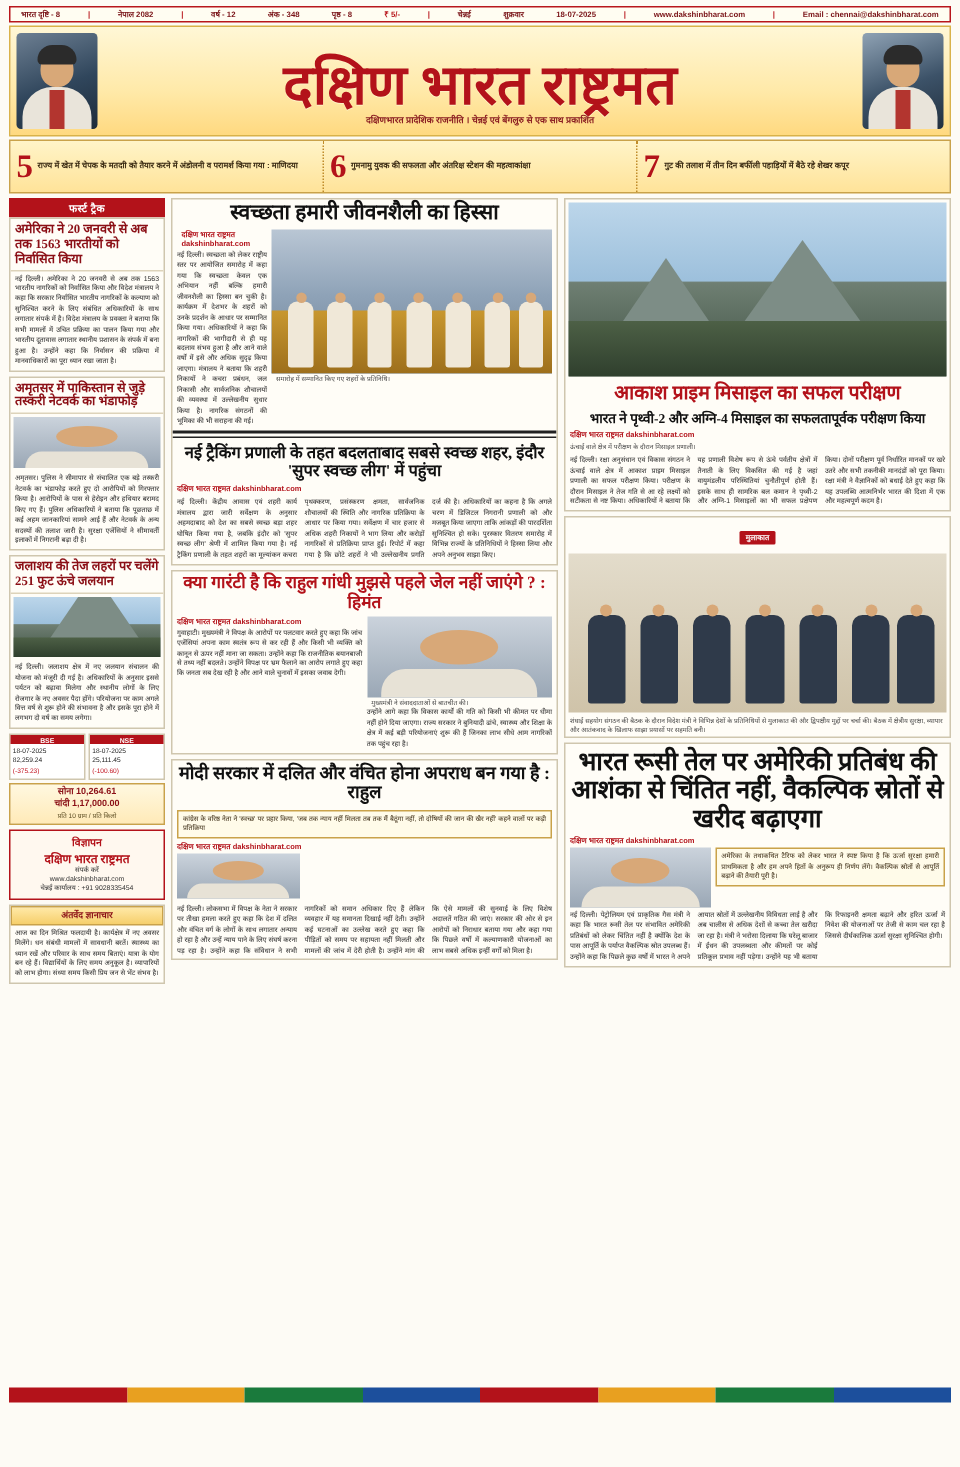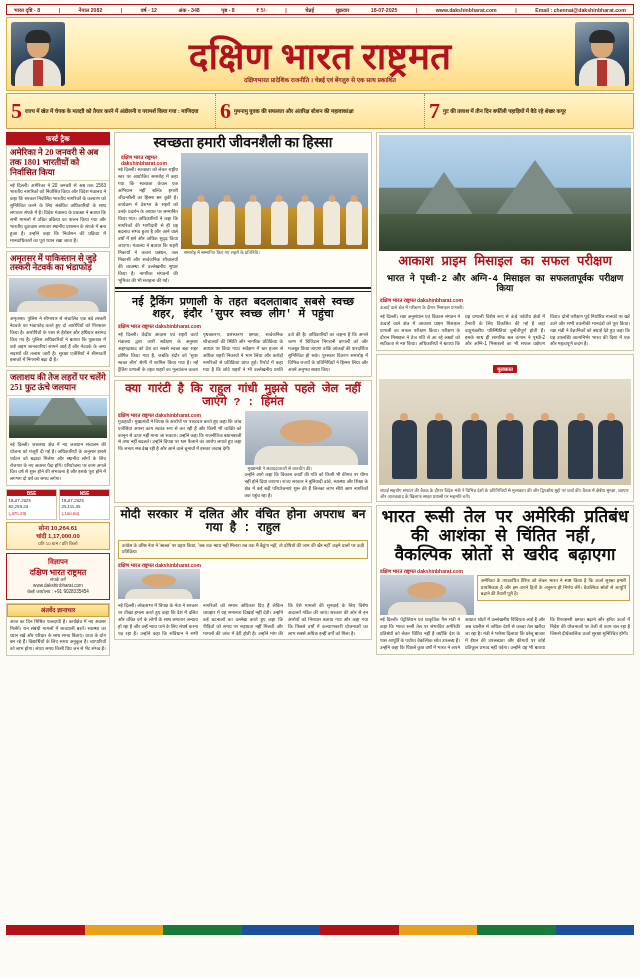--- a/index.html
+++ b/index.html
@@ -331,21 +331,21 @@
   .ad-box .a2 { font-size: 4.6px; color: #333; line-height: 1.4; }
 
   .footer-strip {
     margin-top: 3px;
     height: 10px;
     display: flex;
   }
   .footer-strip div { flex: 1; }
 
   .sec-head {
-    font-family: Liberation Mono, monospace;
+    font-family: Liberation Serif, serif;
     font-weight: bold;
     color: #111;
     font-size: 12.5px;
     line-height: 1.12;
     text-align: center;
     padding: 2px 2px;
   }
   .sec-head.red { color:#b3121a; }
   .rule-dbl { border-top: 2px solid #222; border-bottom: 1px solid #222; height: 2px; margin: 2px 0; }
 
@@ -413,21 +413,21 @@
     </div>
   </div>
 
   <div class="grid">
 
     <div class="col-left">
 
       <div class="hdr-red">फर्स्ट ट्रैक</div>
 
       <div class="box">
-        <div class="hdr-plain" style="font-size:8.5px;">अमेरिका ने 20 जनवरी से अब तक 1801 भारतीयों को निर्वासित किया</div>
+        <div class="hdr-plain" style="font-size:8.5px;">अमेरिका ने 20 जनवरी से अब तक 1563 भारतीयों को निर्वासित किया</div>
         <div class="body-text">नई दिल्ली। अमेरिका ने 20 जनवरी से अब तक 1563 भारतीय नागरिकों को निर्वासित किया और विदेश मंत्रालय ने कहा कि सरकार निर्वासित भारतीय नागरिकों के कल्याण को सुनिश्चित करने के लिए संबंधित अधिकारियों के साथ लगातार संपर्क में है। विदेश मंत्रालय के प्रवक्ता ने बताया कि सभी मामलों में उचित प्रक्रिया का पालन किया गया और भारतीय दूतावास लगातार स्थानीय प्रशासन के संपर्क में बना हुआ है। उन्होंने कहा कि निर्वासन की प्रक्रिया में मानवाधिकारों का पूरा ध्यान रखा जाता है।</div>
       </div>
 
       <div class="box">
         <div class="hdr-plain" style="font-size:8.5px;">अमृतसर में पाकिस्तान से जुड़े तस्करी नेटवर्क का भंडाफोड़</div>
         <div class="photo ph-portraitbox" style="height:34px;margin:2px;">
           <div class="shoulders"></div>
             <div class="head"></div>
         </div>
         <div class="body-text">अमृतसर। पुलिस ने सीमापार से संचालित एक बड़े तस्करी नेटवर्क का भंडाफोड़ करते हुए दो आरोपियों को गिरफ्तार किया है। आरोपियों के पास से हेरोइन और हथियार बरामद किए गए हैं। पुलिस अधिकारियों ने बताया कि पूछताछ में कई अहम जानकारियां सामने आई हैं और नेटवर्क के अन्य सदस्यों की तलाश जारी है। सुरक्षा एजेंसियों ने सीमावर्ती इलाकों में निगरानी बढ़ा दी है।</div>

